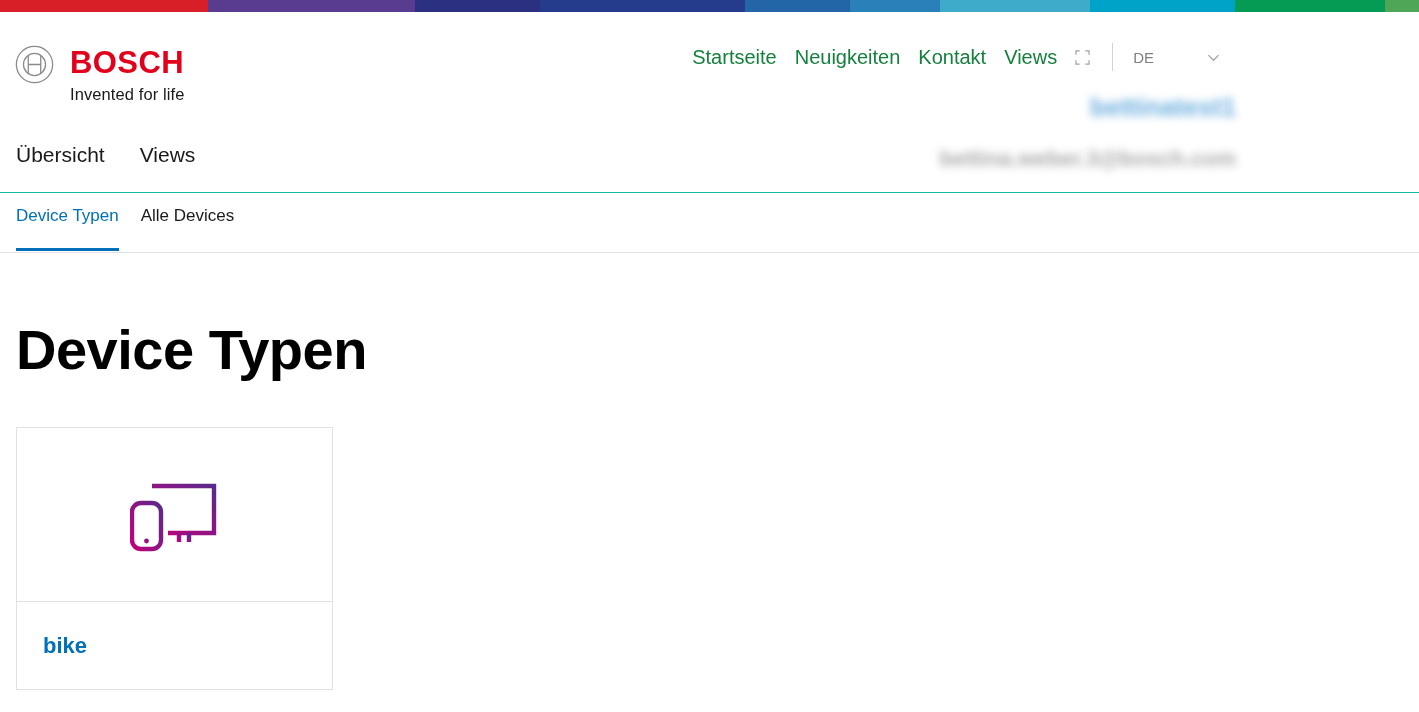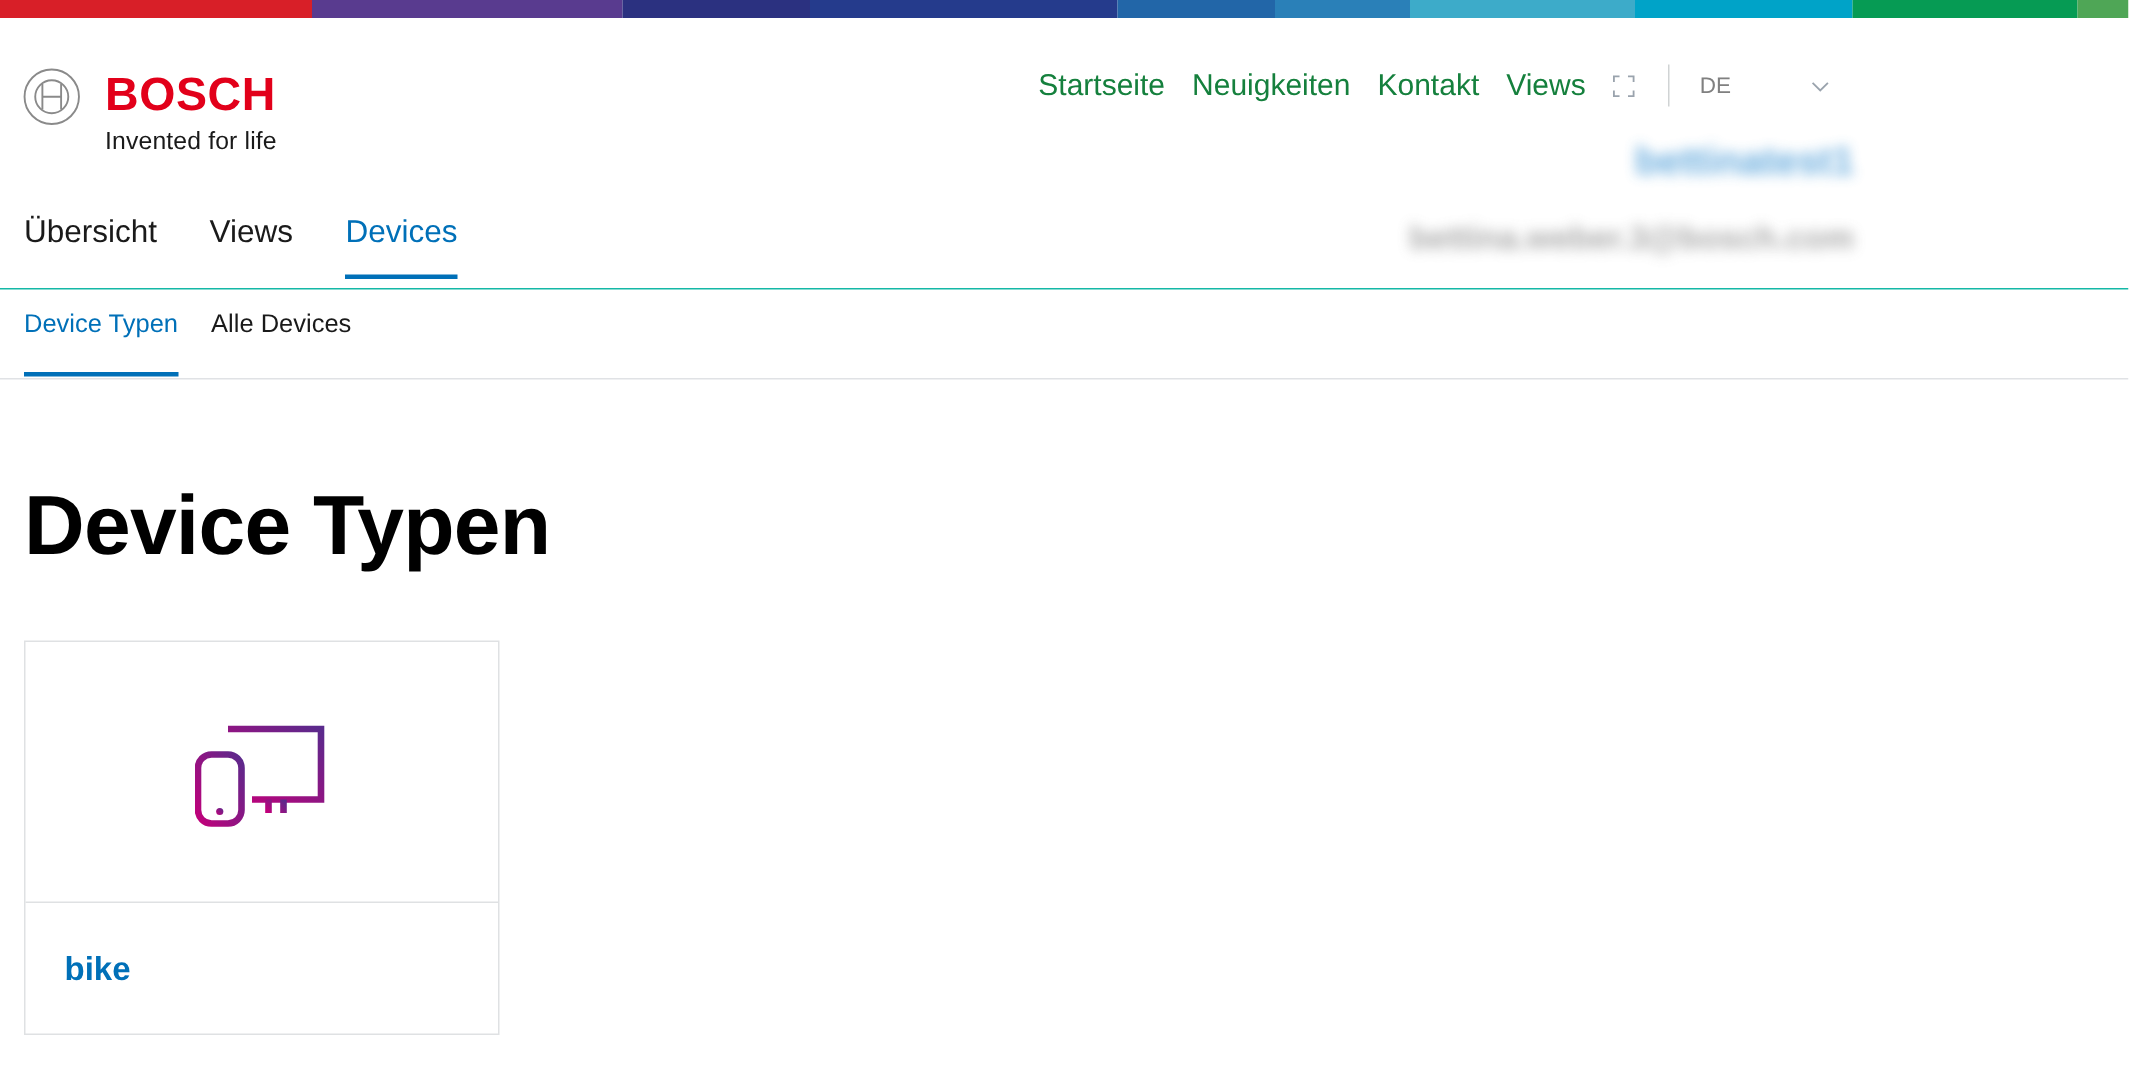--- a/index.html
+++ b/index.html
@@ -275,21 +275,20 @@
     </div>
   </div>
 
   <div class="user-name">bettinatest1</div>
   <div class="user-mail">bettina.weber.3@bosch.com</div>
 </div>
 
 <div class="tabbar-primary">
   <div class="tab-primary">Übersicht</div>
   <div class="tab-primary">Views</div>
-  <div class="tab-primary active">Devices</div>
 </div>
 
 <div class="tabbar-secondary">
   <div class="tab-secondary active">Device Typen</div>
   <div class="tab-secondary">Alle Devices</div>
 </div>
 
 <h1 class="page-title">Device Typen</h1>
 
 <div class="card-grid">

